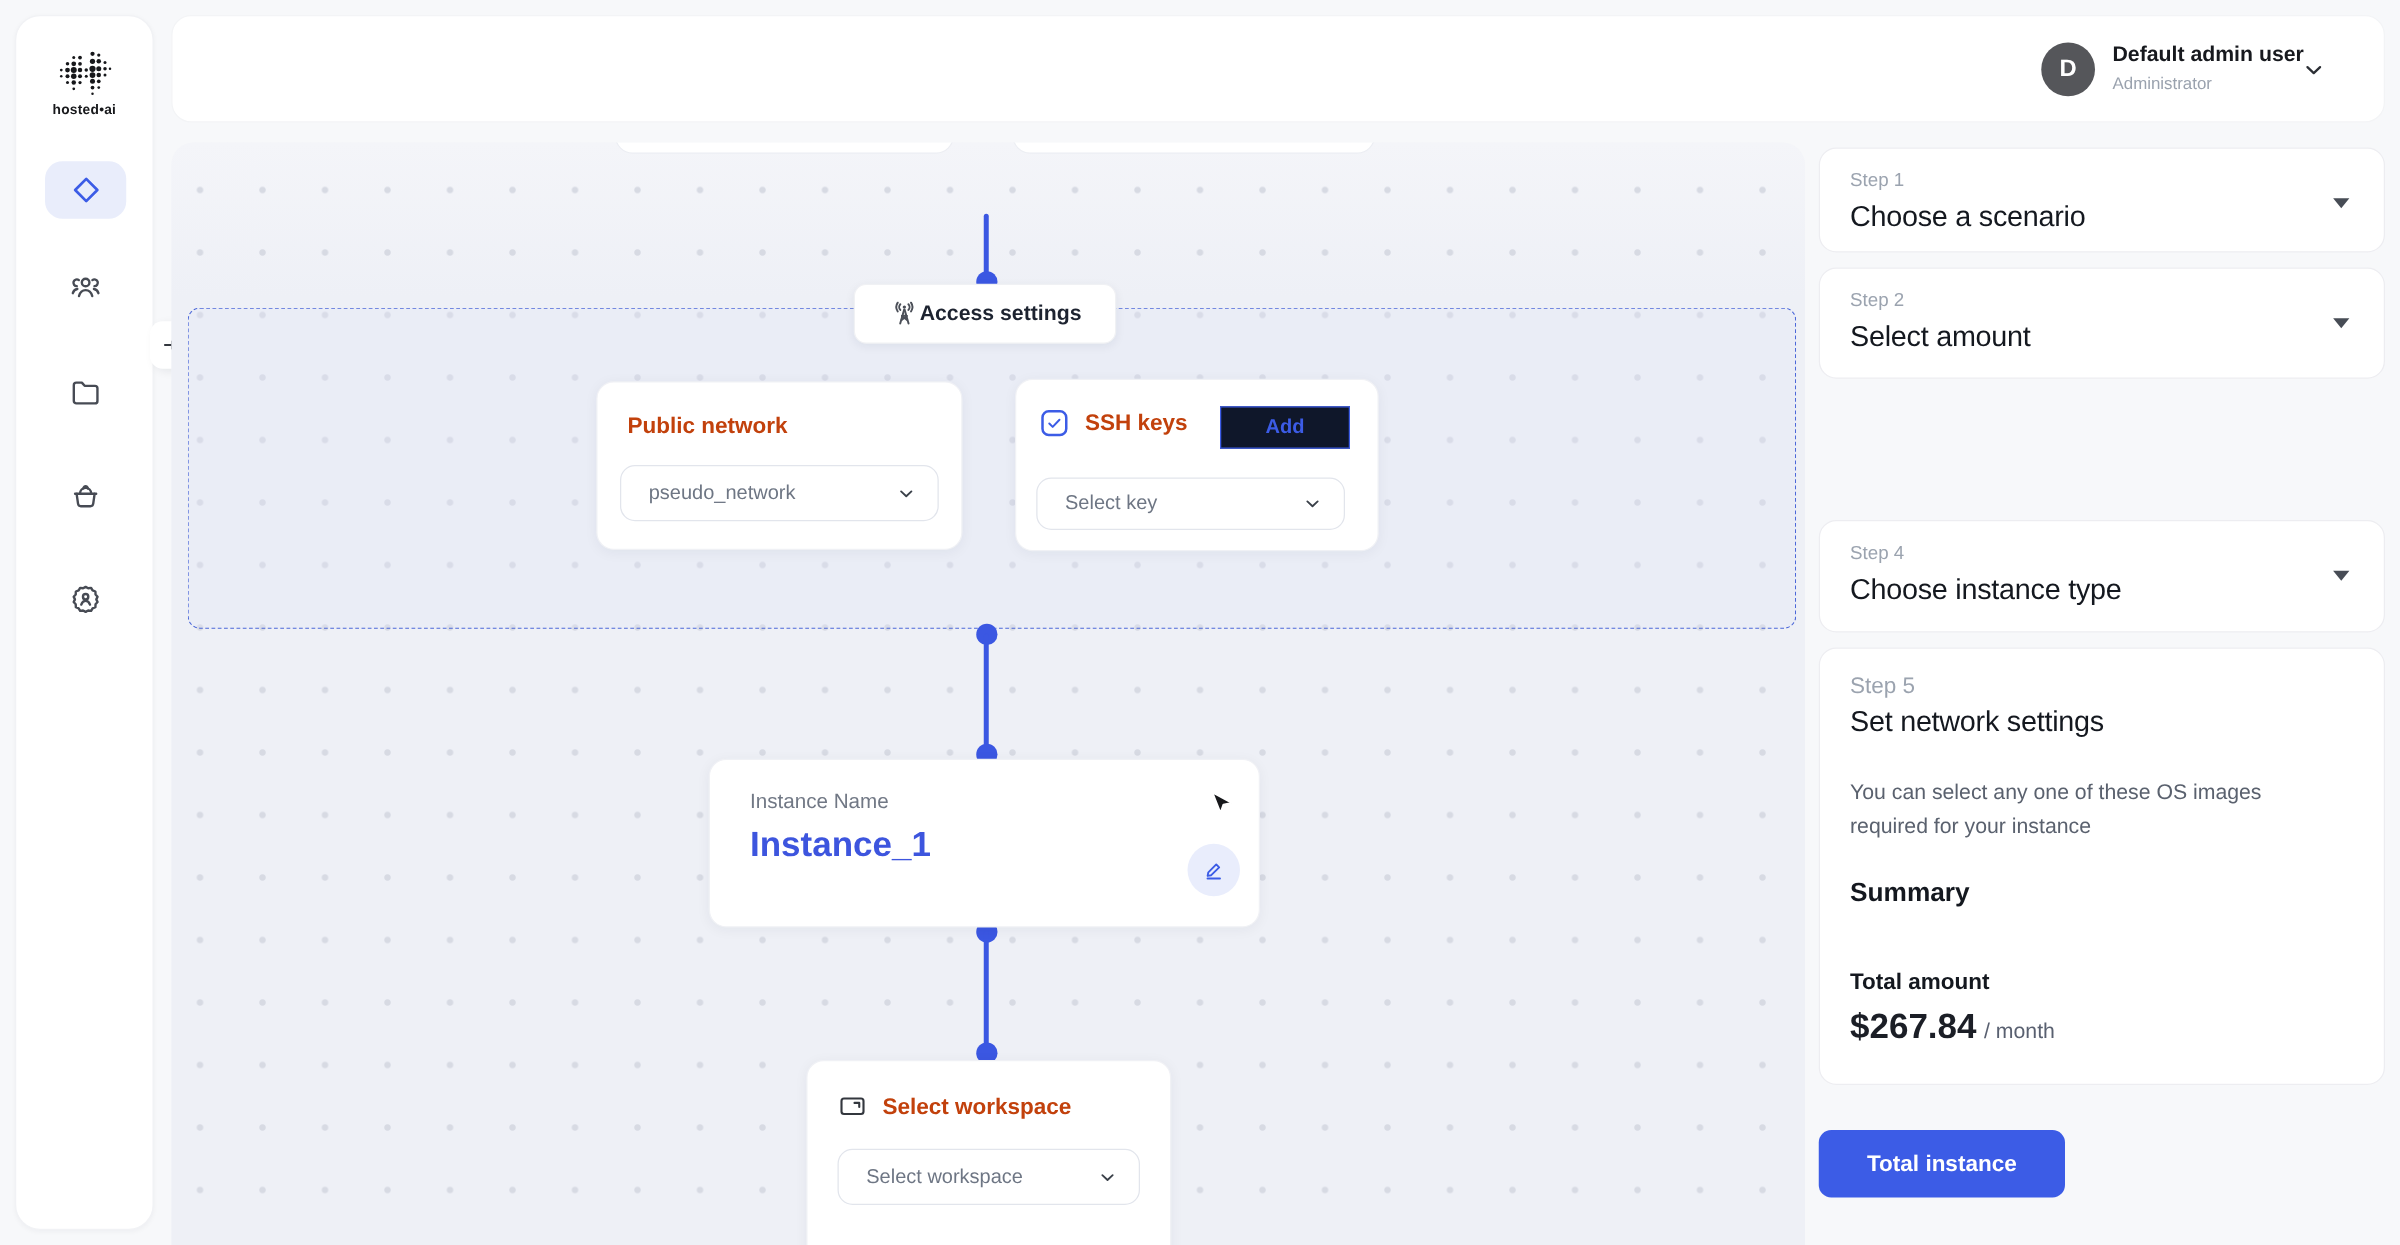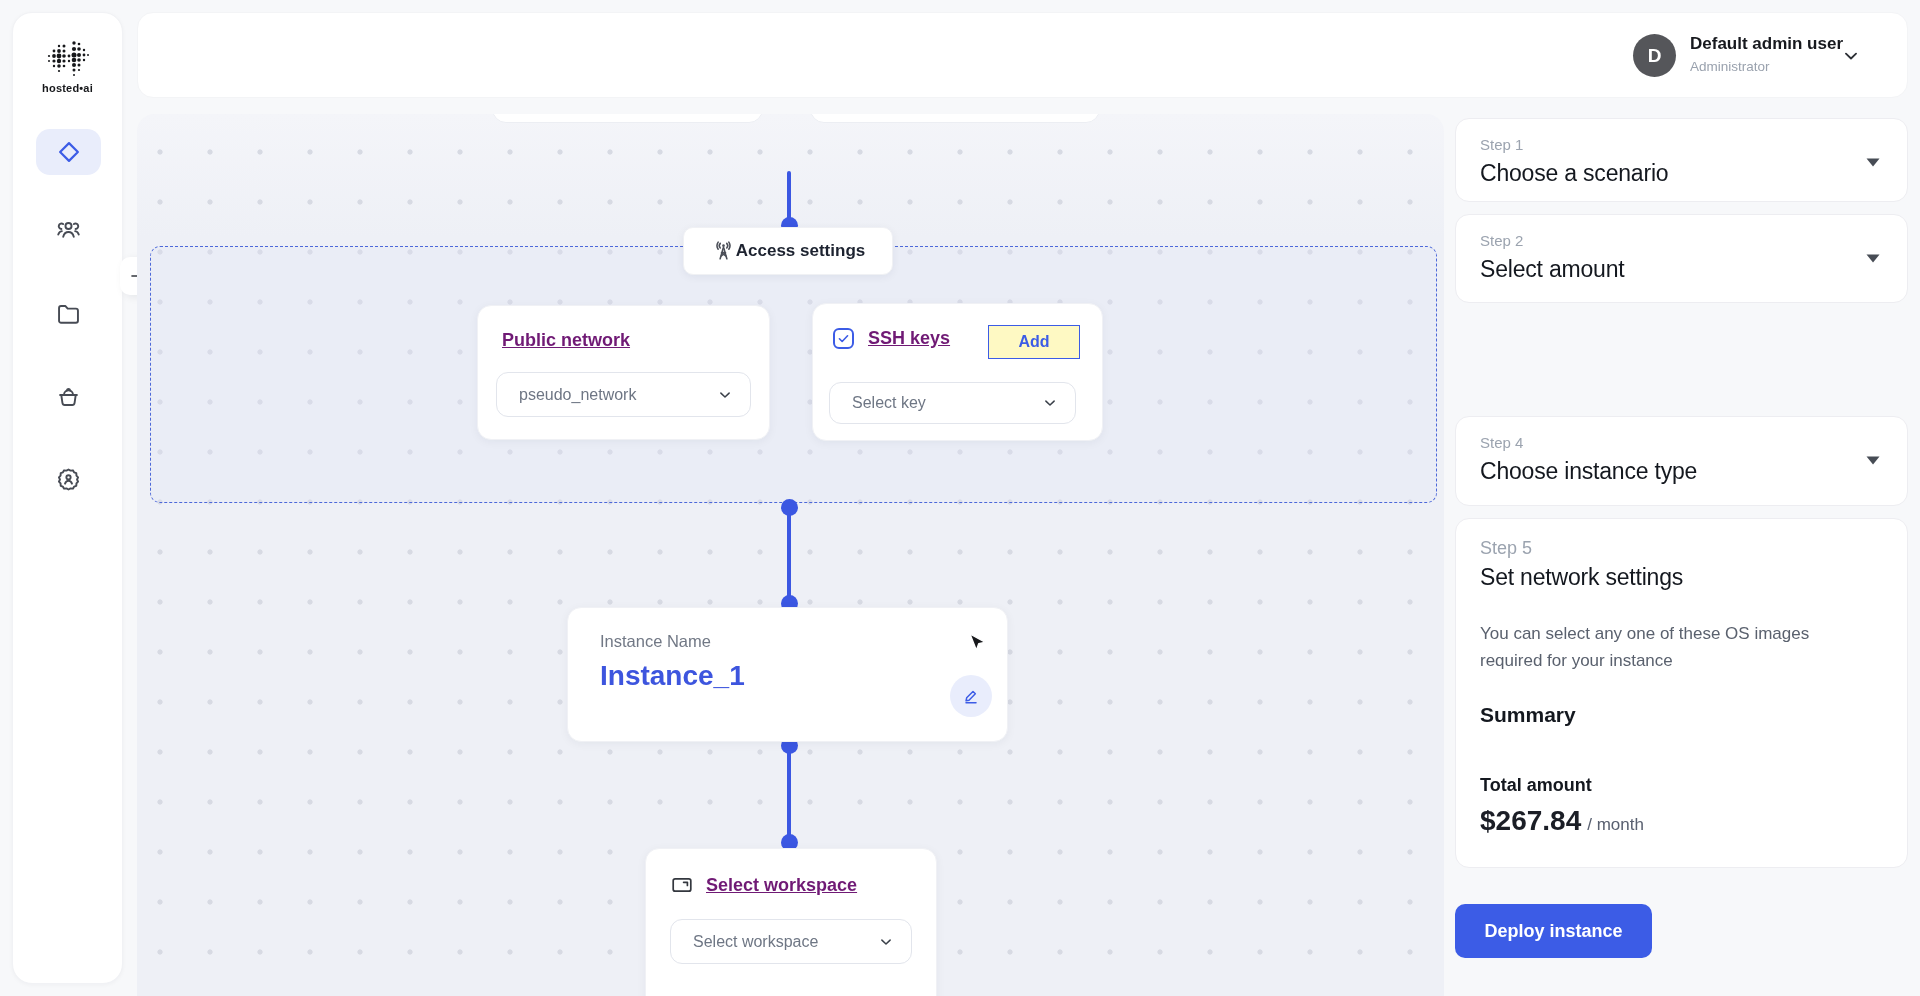--- a/index.html
+++ b/index.html
@@ -49,30 +49,30 @@
   .vline { position:absolute; width:4px; background:#3b57e2; border-radius:2px; }
   .ndot { position:absolute; width:17px; height:17px; border-radius:50%; background:#3b57e2; }
 
   .pill { position:absolute; left:546px; top:113px; width:210px; height:48px; background:#fff;
     border-radius:10px; border:1px solid #f0f1f4; box-shadow:0 2px 8px rgba(20,30,60,.06);
     display:flex; align-items:center; justify-content:center; cursor:pointer; }
   .pill-label { font-size:17px; font-weight:700; color:#1d2330; }
 
   .node-card { position:absolute; background:#fff; border-radius:14px;
     border:1px solid #f0f1f5; box-shadow:0 2px 10px rgba(20,30,60,.05); }
-  .card-title { font-size:18px; font-weight:700; color:#701a75;text-decoration:underline; }
+  .card-title { font-size:18px; font-weight:700; color:#c2410c; }
   .fake-select { position:absolute; height:45px; border:1px solid #e2e5ec; border-radius:12px;
     background:#fff; display:flex; align-items:center; padding:0 16px 0 22px;
     font-size:16px; color:#6e7684; cursor:pointer; }
   .fake-select .sel-chev { margin-left:auto; color:#3a4049; display:flex; }
 
   .checkbox { width:21px; height:21px; border:2px solid #3c5ce6; border-radius:6px;
     display:flex; align-items:center; justify-content:center; cursor:pointer; background:#fff; }
-  .add-btn { position:absolute; right:22px; top:21px; width:92px; height:34px;
-    border:1.6px solid #3c5ce6; border-radius:0; background:#fef9c3; color:#3c5ce6;
+  .add-btn { position:absolute; right:22px; top:21px; width:104px; height:34px;
+    border:1.6px solid #3c5ce6; border-radius:0; background:#0f172a; color:#3c5ce6;
     font-size:16px; font-weight:700; display:flex; align-items:center; justify-content:center;
     cursor:pointer; font-family:inherit; }
 
   .inst-label { position:absolute; left:32px; top:24px; font-size:16.5px; color:#717885; }
   .inst-name  { position:absolute; left:32px; top:52px; font-size:28px; font-weight:700; color:#3d55de; }
   .edit-btn { position:absolute; left:382px; top:67px; width:42px; height:42px; border-radius:50%;
     background:#e9edfc; color:#3c5ce6; display:flex; align-items:center; justify-content:center;
     cursor:pointer; }
 
   .ws-title-row { position:absolute; left:24px; top:24px; display:flex; align-items:center; gap:12px;
@@ -370,15 +370,15 @@
     <div class="abs s5-label">Step 5</div>
     <div class="abs s5-title">Set network settings</div>
     <div class="abs s5-desc">You can select any one of these OS images required for your instance</div>
     <div class="abs s5-summary">Summary</div>
     <div class="abs s5-total">Total amount</div>
     <div class="abs s5-amount">
       <span>$267.84</span><span class="per">/ month</span>
     </div>
   </div>
 
-  <button class="deploy-btn">Deploy instance</button>
+  <button class="deploy-btn">Total instance</button>
 
 </div>
 
 </body></html>

